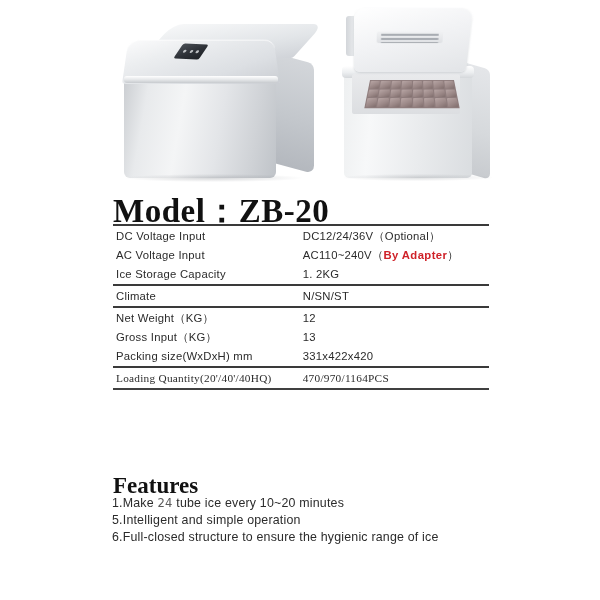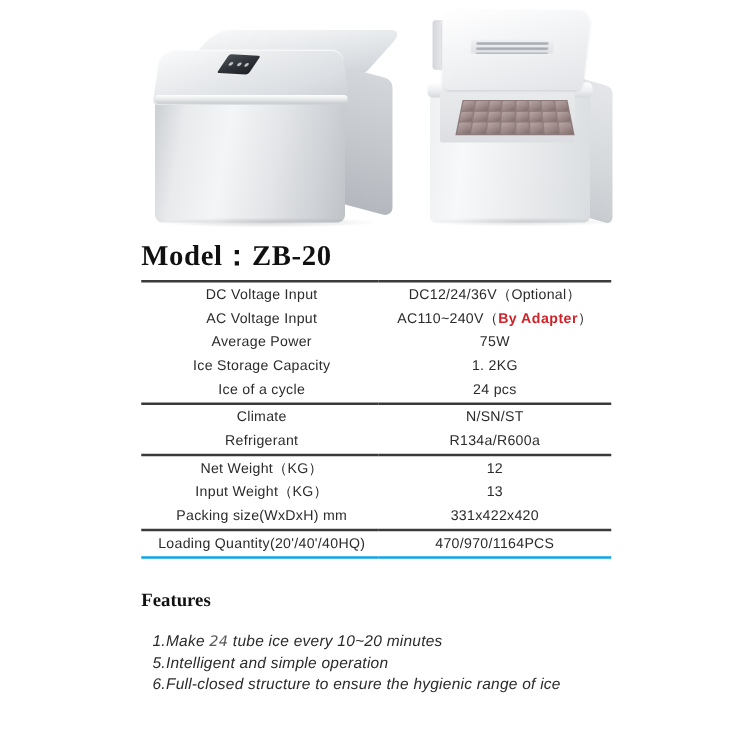--- a/index.html
+++ b/index.html
@@ -230,81 +230,79 @@
     background: radial-gradient(ellipse at center, rgba(120,124,130,.26) 0%, rgba(255,255,255,0) 74%);
   }
 
   
   .model-heading {
     position: absolute;
     left: 113px;
     top: 189px;
     font-family: "Liberation Serif", "DejaVu Serif", serif;
     font-weight: bold;
-    font-size: 23px;
+    font-size: 33px;
     letter-spacing: .5px;
     color: #111111;
     white-space: nowrap;
   }
 
   
   .spec-table {
     position: absolute;
     left: 113px;
     top: 224px;
     width: 376px;
     border-collapse: collapse;
     font-size: 11.3px;
     color: #2b2b2b;
-    text-align: center;
   }
   .spec-table td {
     padding: 2px 0 2px 0;
     vertical-align: baseline;
     line-height: 15px;
     letter-spacing: .25px;
   }
   .spec-table td.lbl { width: 188px; padding-left: 3px; }
   .spec-table td.val { width: 188px; }
   
   .spec-table tr.grouptop > td {
     border-top: 2px solid #3a3a3a;
     padding-top: 3px;
   }
   .spec-table tr.grouptop.first > td { border-top-width: 2px; }
-  .spec-table tr.last > td { border-bottom: 2px solid #0ea5e9; }
+  .spec-table tr.last > td { border-bottom: 2px solid #404040; font-family: Liberation Serif, serif; }
   .red-note {
     color: #cf2229;
     font-weight: bold;
     letter-spacing: .4px;
   }
 
   
   .features-heading {
     position: absolute;
     left: 113px;
     top: 473px;
     font-family: "Liberation Serif", "DejaVu Serif", serif;
     font-weight: bold;
-    font-size: 15px;
+    font-size: 23px;
     color: #111111;
   }
   .features-list {
     position: absolute;
     left: 112px;
     top: 495px;
     width: 420px;
-    margin: 10px;
+    margin: 0;
     padding: 0;
     list-style: none;
     font-size: 12.4px;
     line-height: 17px;
     color: #2b2b2b;
     letter-spacing: .2px;
-    font-style: italic;
   }
   .features-list li { white-space: nowrap; }
   .features-list .num { }
   .qty-light { color: #5a5a5a; font-family: "DejaVu Sans", sans-serif; font-size: 11.6px; }
 </style>
 </head>
 <body>
 
 <div class="photos">
 
@@ -372,49 +370,37 @@
 <table class="spec-table">
   <tbody>
     <tr class="grouptop first">
       <td class="lbl">DC Voltage Input</td>
       <td class="val">DC12/24/36V（Optional）</td>
     </tr>
     <tr>
       <td class="lbl">AC Voltage Input</td>
       <td class="val"><span>AC110~240V（</span><span class="red-note">By Adapter</span><span>）</span></td>
     </tr>
-    <tr>
-      <td class="lbl">Average Power</td>
-      <td class="val">75W</td>
-    </tr>
 
     <tr>
       <td class="lbl">Ice Storage Capacity</td>
       <td class="val">1. 2KG</td>
     </tr>
-    <tr>
-      <td class="lbl">Ice of a cycle</td>
-      <td class="val">24 pcs</td>
-    </tr>
 
     <tr class="grouptop">
       <td class="lbl">Climate</td>
       <td class="val">N/SN/ST</td>
     </tr>
-    <tr>
-      <td class="lbl">Refrigerant</td>
-      <td class="val">R134a/R600a</td>
-    </tr>
 
     <tr class="grouptop">
       <td class="lbl">Net Weight（KG）</td>
       <td class="val">12</td>
     </tr>
     <tr>
-      <td class="lbl">Input Weight（KG）</td>
+      <td class="lbl">Gross Input（KG）</td>
       <td class="val">13</td>
     </tr>
 
     <tr>
       <td class="lbl">Packing size(WxDxH) mm</td>
       <td class="val">331x422x420</td>
     </tr>
 
     <tr class="grouptop last">
       <td class="lbl">Loading Quantity(20'/40'/40HQ)</td>

